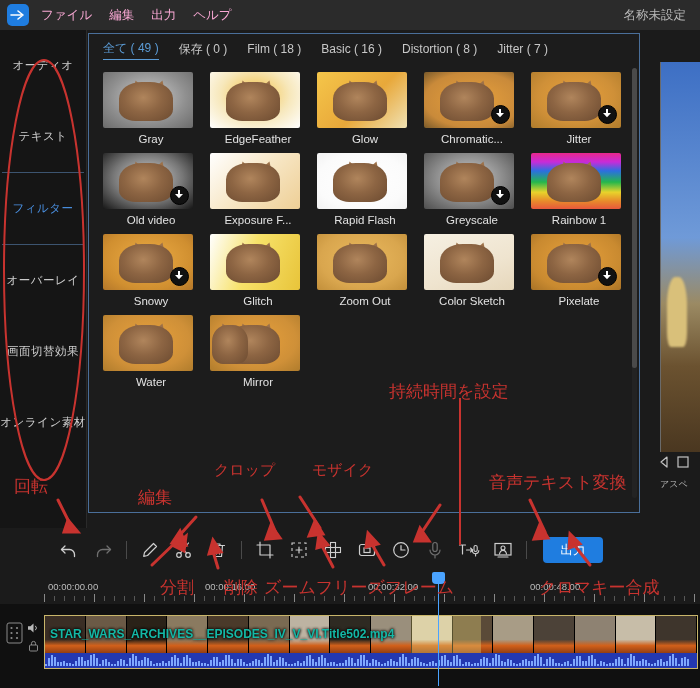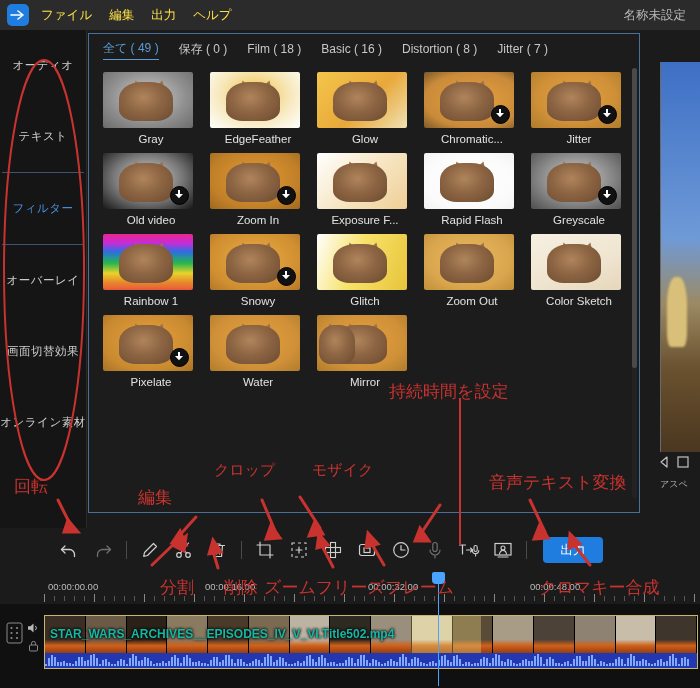--- a/index.html
+++ b/index.html
@@ -9,21 +9,21 @@
     font-family:"Liberation Sans","DejaVu Sans",sans-serif;
     color:#d8d8d8;
   }
   .app{position:absolute;inset:0;}
 
   
   .menubar{position:absolute;left:0;top:0;width:700px;height:30px;background:#2b2b2b;display:flex;align-items:center;}
   .logo{width:22px;height:22px;margin-left:7px;border-radius:5px;background:#1f7de0;position:relative;flex:none;}
   .logo .arrow{position:absolute;left:3px;top:5px;width:16px;height:12px;}
   .menu-items{display:flex;align-items:center;margin-left:12px;gap:17px;}
-  .menu-items span{font-size:12.5px;color:#fde047;}
+  .menu-items span{font-size:12.5px;color:#f9a8d4;}
   .win-title{position:absolute;right:14px;top:7px;font-size:12.5px;color:#b9b9b9;}
 
   
   .sidebar{position:absolute;left:0;top:30px;width:86px;height:500px;background:#151515;border-right:1px solid #2a2a2a;}
   .side-item{height:71px;display:flex;align-items:center;justify-content:center;font-size:11.5px;color:#cfcfcf;letter-spacing:.5px;}
   .side-item.active{color:#4a90e2;}
   .side-sep{height:1px;background:#3c5470;margin:0 2px;}
 
   
   .panel{position:absolute;left:88px;top:33px;width:552px;height:480px;background:#1c1c1c;border:1px solid #4a6f9a;box-sizing:border-box;text-align:center;}
@@ -176,31 +176,20 @@
         <div class="cell">
           <div class="thumb" style="background: radial-gradient(at 50% 45%, rgb(216, 216, 216) 0%, rgb(118, 118, 118) 55%, rgb(23, 23, 23) 100%);">
             <div class="cat">
               <div class="catear" style="left:26px;top:8px;transform:rotate(-18deg)"></div>
               <div class="catear" style="left:48px;top:8px;transform:rotate(18deg)"></div>
               <div class="catbody"></div>
             </div>
             <div class="dl"></div>
           </div>
           <div class="cap">Old video</div>
-        </div>
-        <div class="cell">
-          <div class="thumb" style="background: radial-gradient(at 50% 45%, rgb(228, 155, 50) 0%, rgb(192, 127, 40) 70%, rgb(157, 104, 32) 100%);">
-            <div class="cat">
-              <div class="catear" style="left:26px;top:8px;transform:rotate(-18deg)"></div>
-              <div class="catear" style="left:48px;top:8px;transform:rotate(18deg)"></div>
-              <div class="catbody"></div>
-            </div>
-            <div class="dl"></div>
-          </div>
-          <div class="cap">Zoom In</div>
         </div>
         <div class="cell">
           <div class="thumb" style="background: linear-gradient(135deg, rgb(255, 255, 255) 0%, rgb(247, 230, 196) 50%, rgb(238, 207, 150) 100%);">
             <div class="cat">
               <div class="catear" style="left:26px;top:8px;transform:rotate(-18deg)"></div>
               <div class="catear" style="left:48px;top:8px;transform:rotate(18deg)"></div>
               <div class="catbody"></div>
             </div>
           </div>
           <div class="cap">Exposure F...</div>

